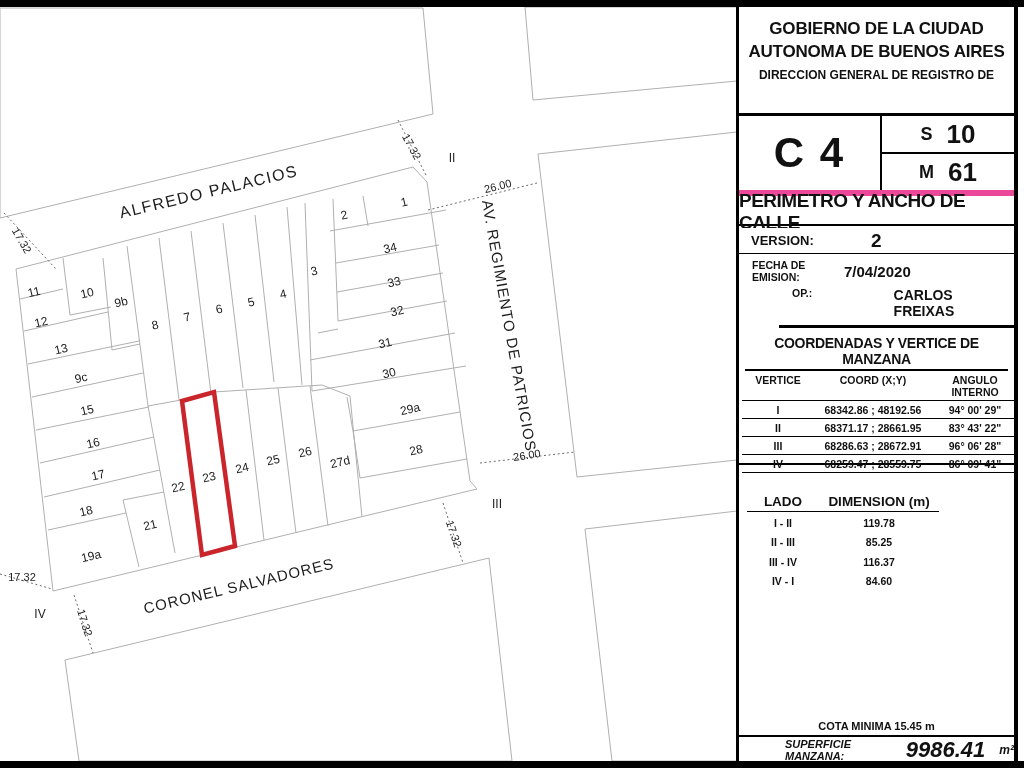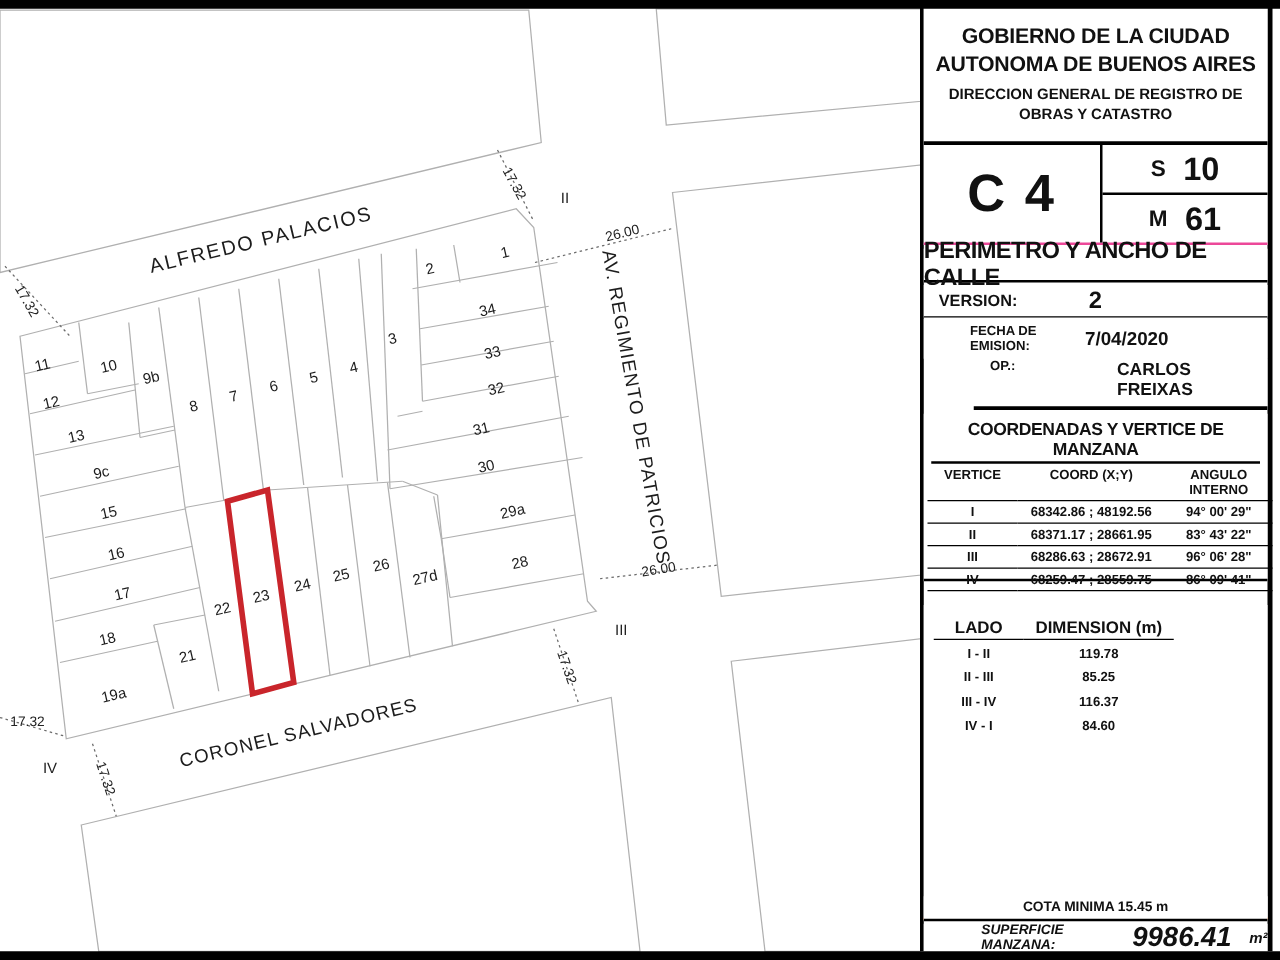--- a/index.html
+++ b/index.html
@@ -10,34 +10,34 @@
   
   #panel{position:absolute;left:736px;top:6px;width:282px;height:755px;background:#fff;
          border-left:3px solid #000;border-right:4px solid #000;box-sizing:border-box;}
   #panel .sec{position:absolute;left:0;right:0;box-sizing:border-box;background:#fff;}
   .ctr{text-align:center;}
   #sec-header{top:0;height:110px;border-bottom:3px solid #000;}
   #sec-header .l1{font-size:17px;font-weight:bold;letter-spacing:-0.2px;margin-top:13px;}
   #sec-header .l2{font-size:17px;font-weight:bold;letter-spacing:-0.2px;margin-top:3px;}
   #sec-header .l3{font-size:12px;font-weight:bold;margin-top:6px;}
   #sec-header .l4{font-size:12px;font-weight:bold;margin-top:2px;}
-  #sec-csm{top:110px;height:80px;border-bottom:2px solid #ec4899;display:flex;}
+  #sec-csm{top:110px;height:80px;border-bottom:6px solid #ec4899;display:flex;}
   #cell-c{width:141px;border-right:2px solid #000;display:flex;align-items:center;justify-content:center;
           font-size:42px;font-weight:bold;letter-spacing:2px;}
   #cell-sm{flex:1;display:flex;flex-direction:column;}
   .smrow{flex:1;display:flex;align-items:center;justify-content:center;gap:14px;}
   .smrow:first-child{border-bottom:2px solid #000;}
   .smlbl{font-size:18px;font-weight:bold;}
   .smval{font-size:26px;font-weight:bold;}
   #sec-perimetro{top:193px;height:27px;border-bottom:2px solid #000;display:flex;align-items:center;justify-content:center;
                  font-size:19px;font-weight:bold;letter-spacing:-0.5px;}
   #sec-version{top:222px;height:26px;border-bottom:1px solid #000;display:flex;align-items:center;}
   #sec-version .lbl{font-size:13px;font-weight:bold;padding-left:12px;width:120px;}
   #sec-version .val{font-size:19px;font-weight:bold;}
-  #sec-fecha{top:249px;height:32px;display:flex;align-items:center;padding-left:24px;}
+  #sec-fecha{top:249px;height:32px;display:flex;align-items:center;}
   #sec-fecha .lbl{font-size:10.5px;font-weight:bold;padding-left:13px;width:92px;}
   #sec-fecha .val{font-size:15px;font-weight:bold;}
   #sec-op{top:281px;height:41px;border-bottom:3px solid #000;display:flex;margin-left:40px;}
   #sec-op .lbl{font-size:10.5px;font-weight:bold;padding-left:13px;width:92px;}
   #sec-op .val{font-size:14px;font-weight:bold;padding-left:12px;}
   #sec-coords{top:325px;height:134px;border-bottom:2px solid #000;}
   #sec-coords .title{font-size:14px;font-weight:bold;margin-top:4px;letter-spacing:-0.3px;}
   #sec-coords .rule{border-top:2px solid #000;margin:2px 6px 0 6px;}
   .ctable{display:grid;grid-template-columns:72px 118px 86px;margin:0 3px;}
   .ctable div{text-align:center;font-size:10.5px;font-weight:bold;padding:3px 0 2px 0;}
@@ -189,21 +189,20 @@
     <text class="plbl" x="150" y="529" transform="rotate(-13 150 525)">21</text>
   </g>
 </svg>
 
 <div id="panel">
 
   <div class="sec" id="sec-header">
     <div class="ctr l1">GOBIERNO DE LA CIUDAD</div>
     <div class="ctr l2">AUTONOMA DE BUENOS AIRES</div>
     <div class="ctr l3">DIRECCION GENERAL DE REGISTRO DE</div>
-    <div class="ctr l4">OBRAS Y CATASTRO</div>
   </div>
 
   <div class="sec" id="sec-csm">
     <div id="cell-c">C 4</div>
     <div id="cell-sm">
       <div class="smrow">
         <span class="smlbl">S</span>
         <span class="smval">10</span>
       </div>
       <div class="smrow">

